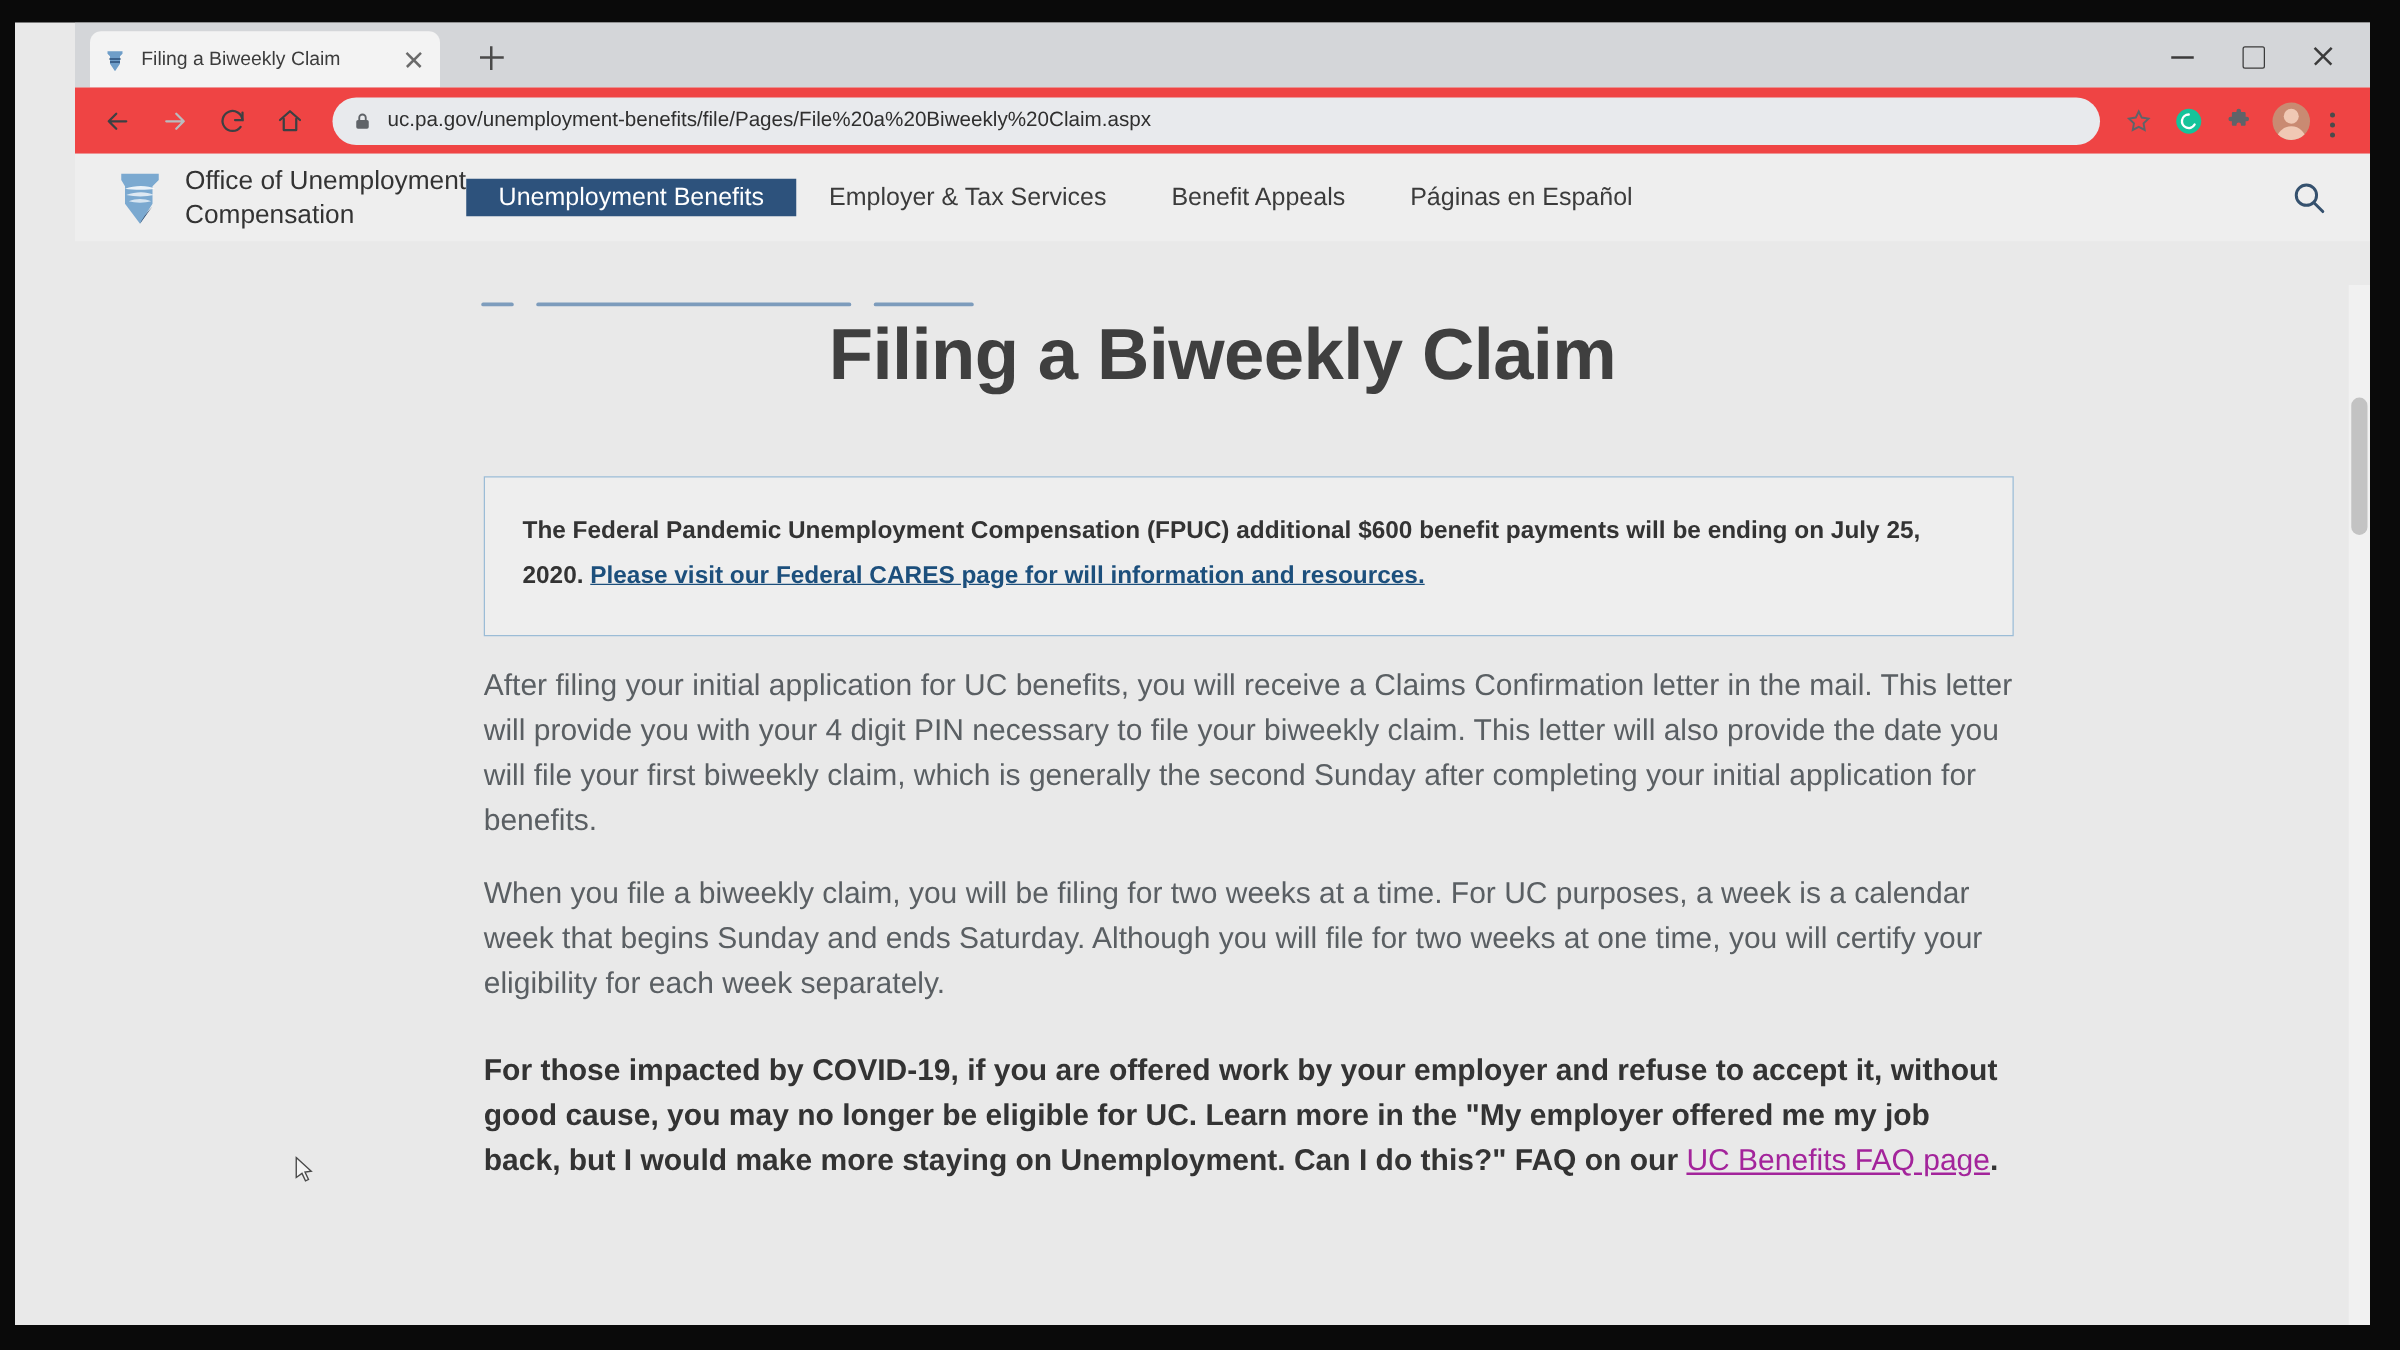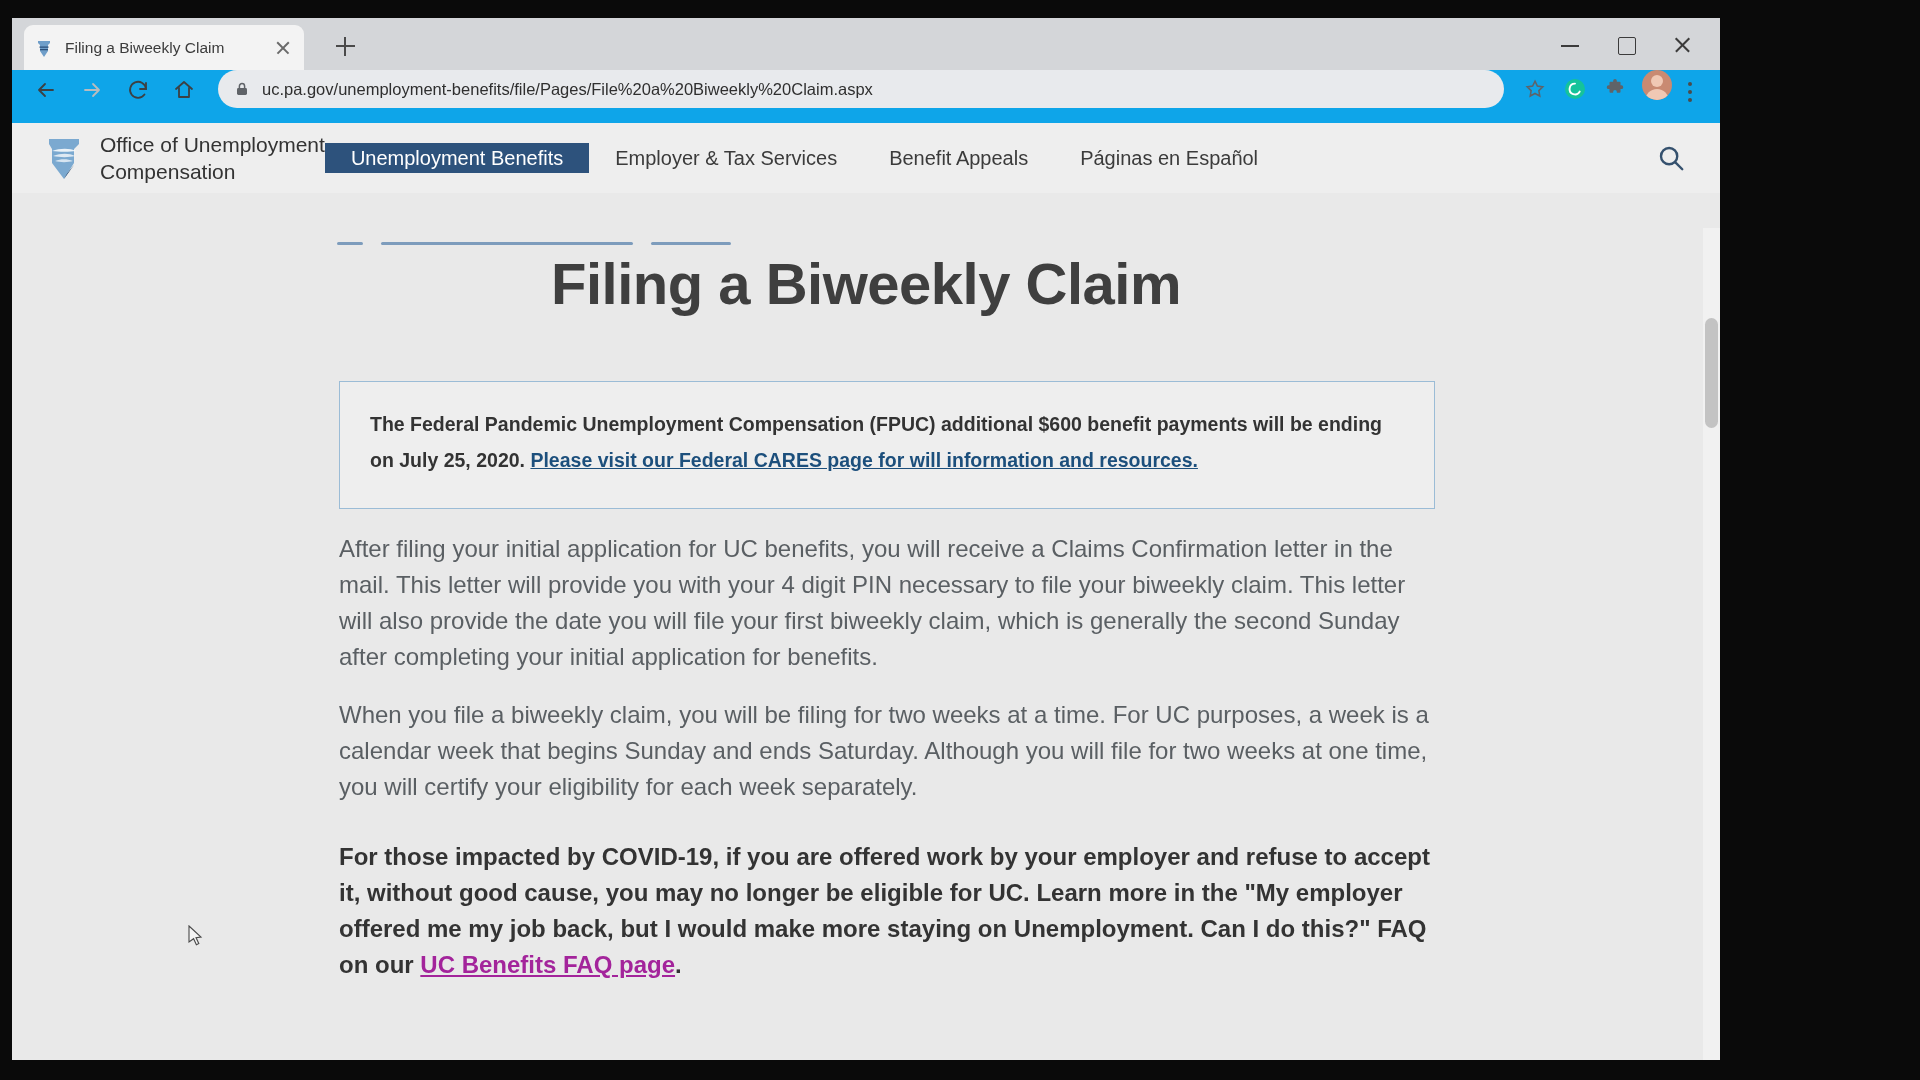--- a/index.html
+++ b/index.html
@@ -12,23 +12,24 @@
   
   #frame {
     position: absolute;
     left: 0; top: 0;
     width: 1920px; height: 1080px;
     background: #0a0a0a;
   }
   #viewport {
     position: absolute;
     left: 12px; top: 18px;
-    width: 1708px; height: 1042px;
+    width: 1884px; height: 1042px;
     background: #e9e9e9;
     overflow: hidden;
+    padding-left: 48px;
   }
   
   .tabstrip {
     position: relative;
     height: 52px;
     background: #d4d6d9;
   }
   .tab {
     position: absolute;
     left: 12px; top: 7px;
@@ -99,22 +100,22 @@
     content: ""; position: absolute;
     left: 19px; top: 18px; width: 19px; height: 1.7px;
     background: #3b3b3b;
   }
   .wb-close:before { transform: rotate(45deg); }
   .wb-close:after  { transform: rotate(-45deg); }
 
   .navbar {
     position: relative;
     height: 53px;
-    background: #0ea5e9;
-    display: flex; 
+    background: #ef4444;
+    display: flex; align-items: center;
     padding: 0 14px;
   }
   .navicon {
     width: 40px; height: 40px;
     position: relative;
     flex: 0 0 auto;
     margin-right: 6px;
   }
   .navicon svg { position: absolute; left: 8px; top: 8px; }
   .omnibox {
@@ -253,21 +254,21 @@
     color: #5a5f63;
   }
   .para.bold {
     font-weight: bold;
     color: #333;
     margin-top: 34px;
   }
   .para.bold a {
     color: #a3249b;
     text-decoration: underline;
-    font-weight: bold;
+    font-weight: normal;
   }
   .scrollbar {
     position: absolute;
     right: 0; top: 105px;
     width: 17px; height: 937px;
     background: #f1f1f1;
   }
   .scrollthumb {
     position: absolute;
     right: 2px; top: 90px;

